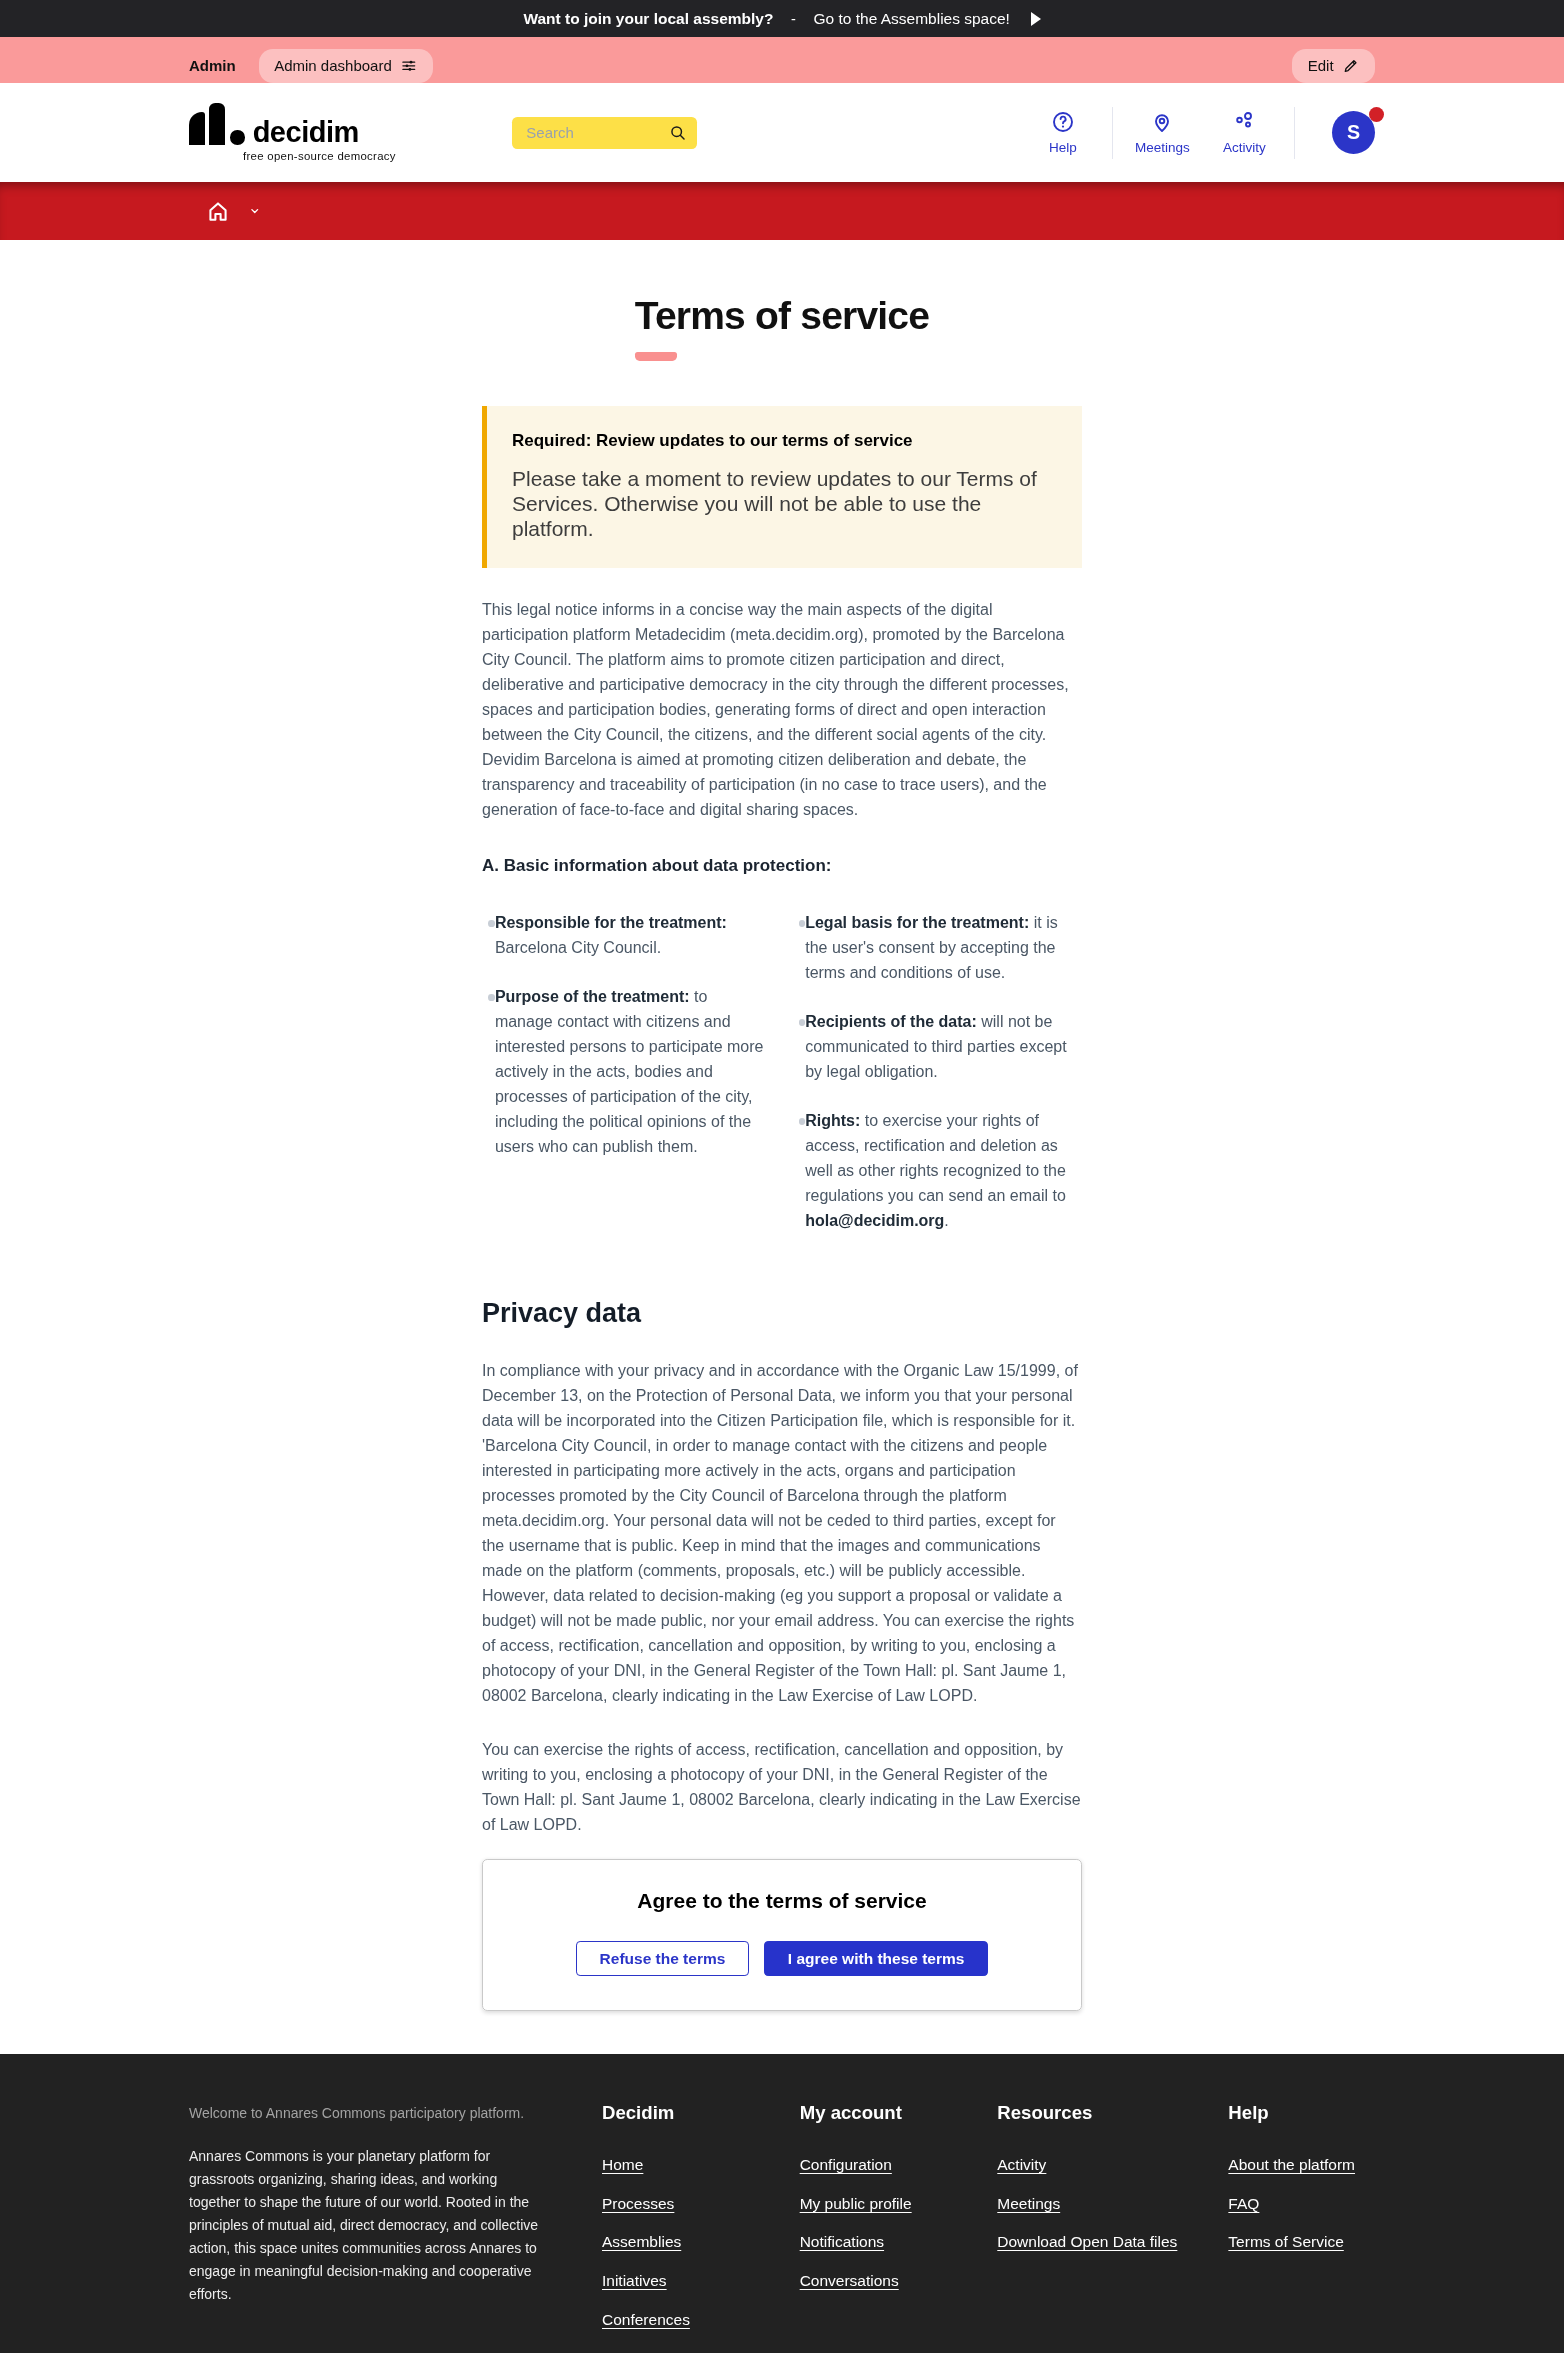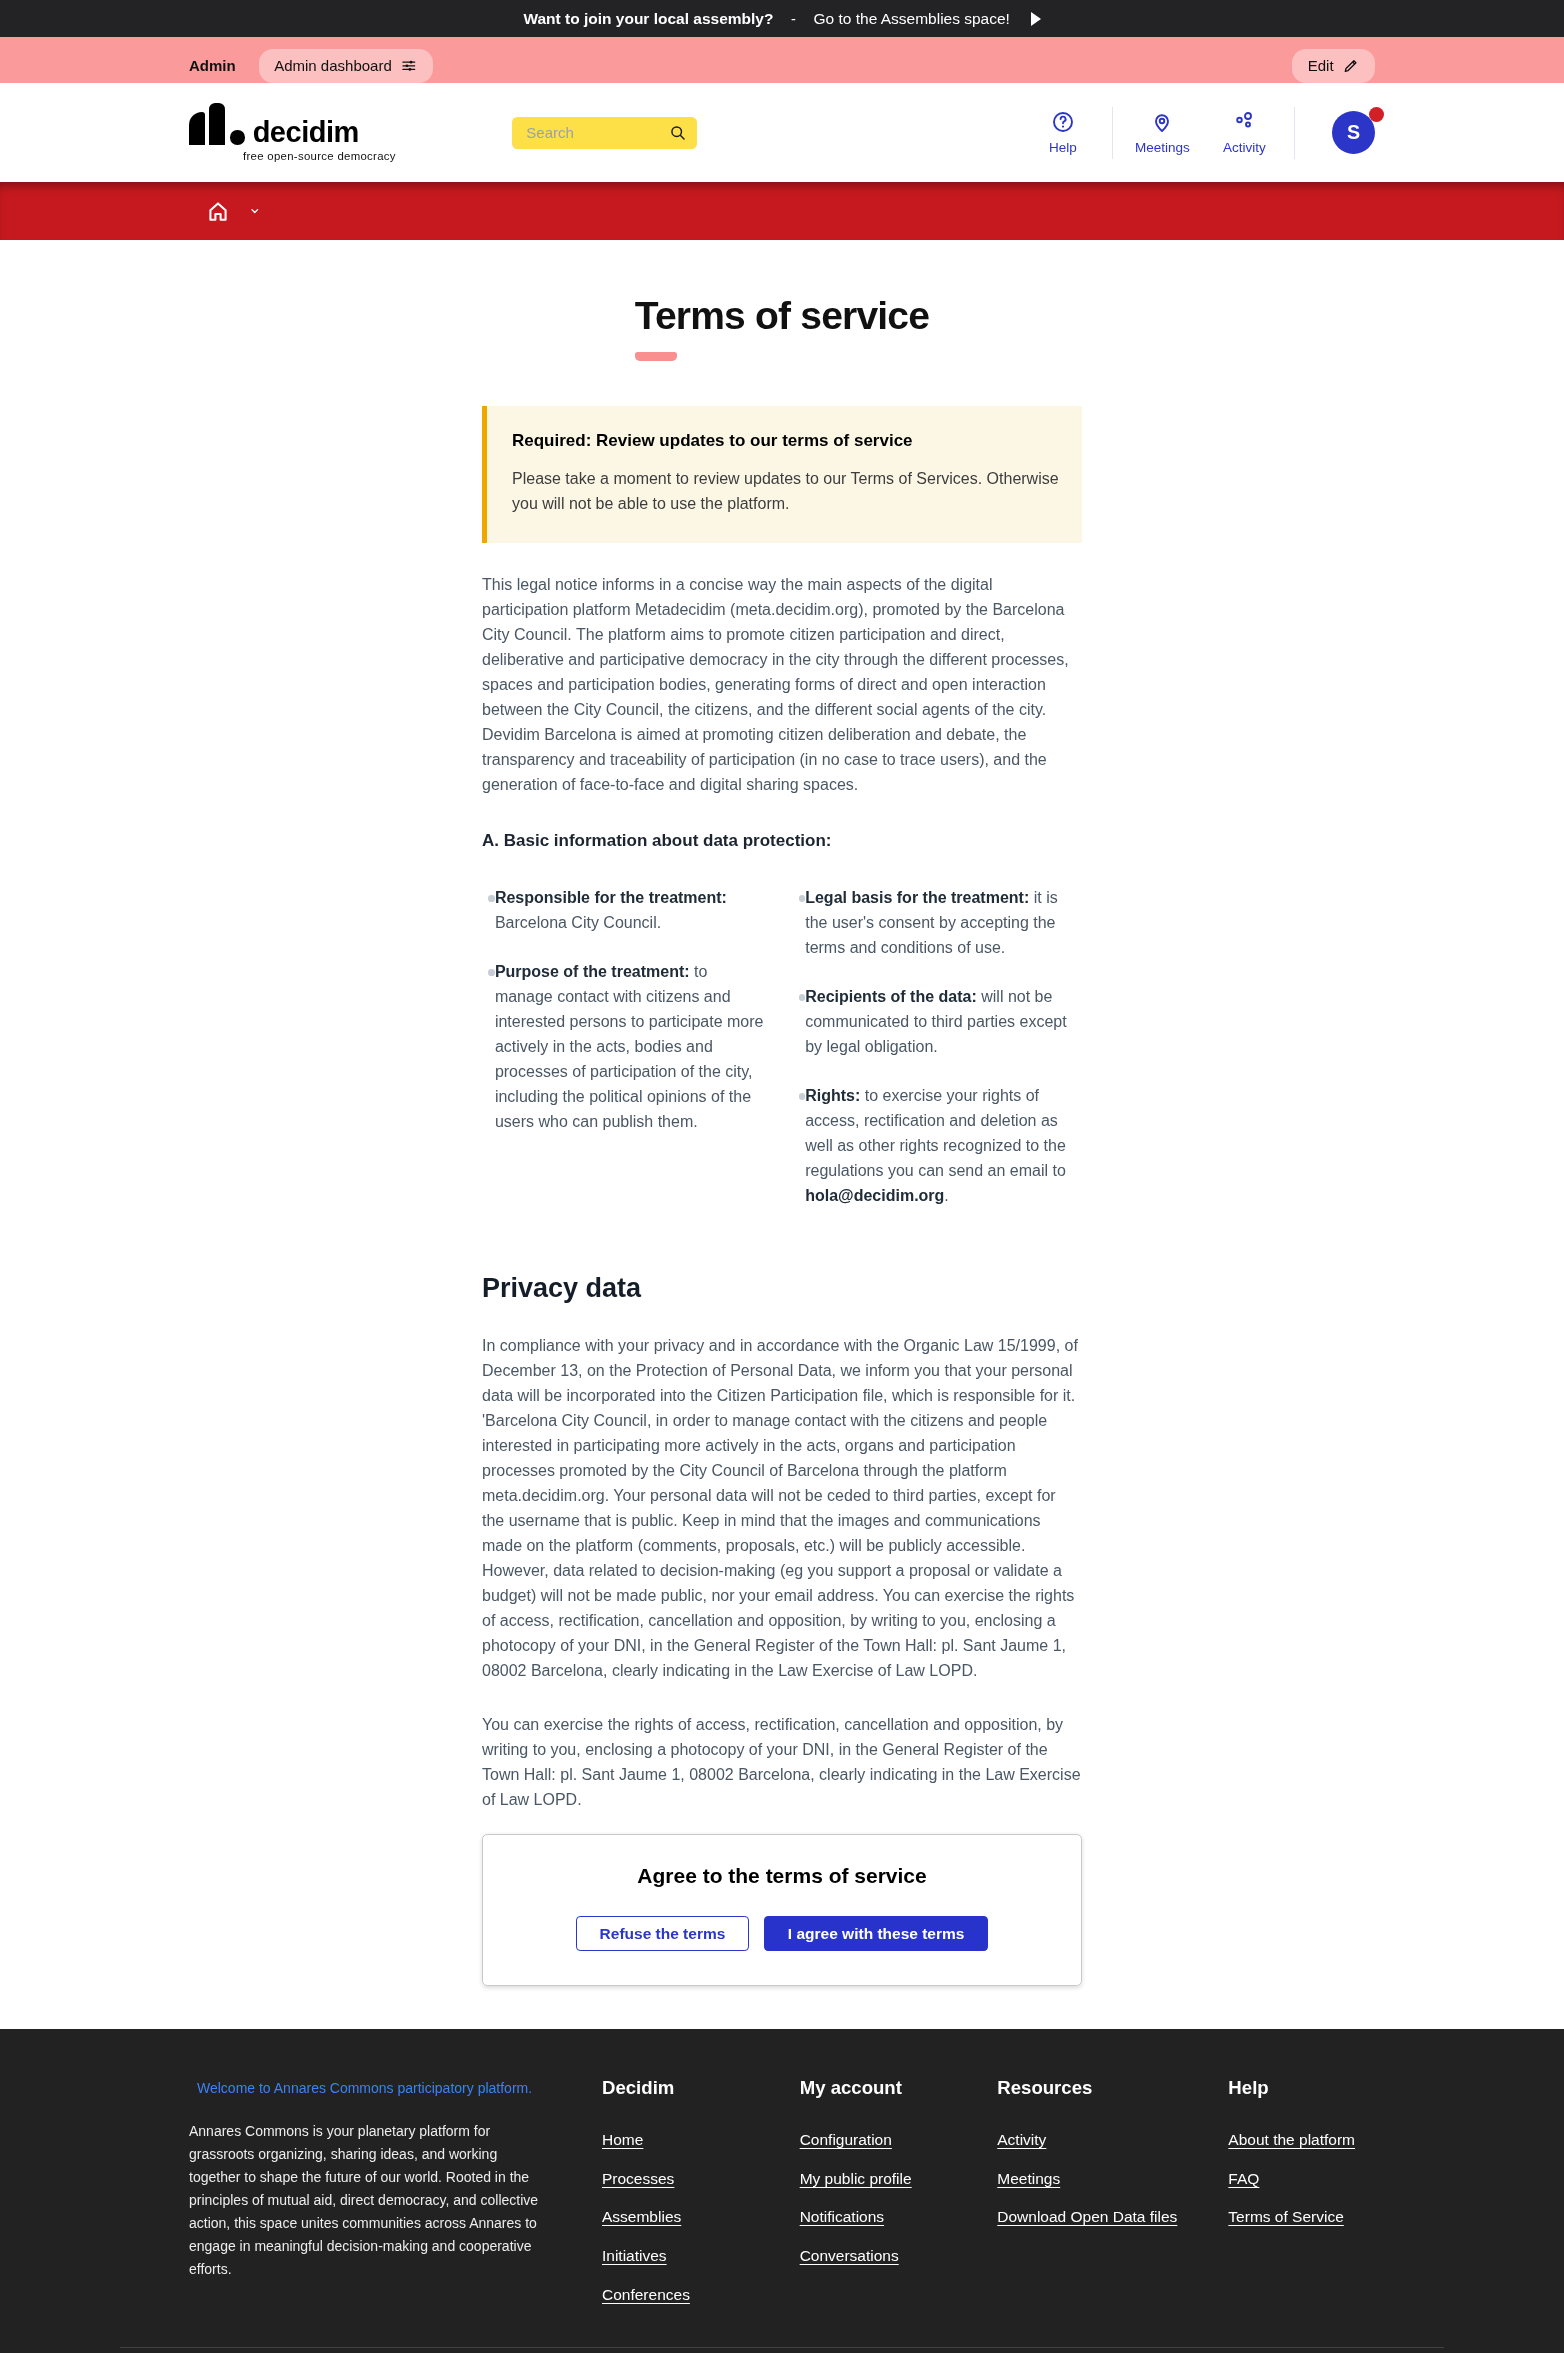--- a/index.html
+++ b/index.html
@@ -53,21 +53,21 @@
 
   
   .main { background:#fff; padding:54px 0 43px; }
   .narrow { width:600px; margin:0 auto; }
   .title-wrap { width:max-content; margin:0 auto; }
   h1.page-title { font-size:39px; font-weight:700; color:#111; letter-spacing:-0.8px; }
   .title-underline { width:42px; height:9.3px; border-radius:2.6px 2.6px 4.7px 4.7px; background:#f9908f; margin-top:13.5px; }
 
   .callout { margin-top:45px; background:#fcf6e5; border-left:5.2px solid #f0a800; padding:25px 23px 27px 25px; }
   .callout h3 { font-size:17px; font-weight:700; color:#000; }
-  .callout p { margin-top:15.5px; font-size:16px; line-height:25px; color:#3d3d3d; }
+  .callout p { margin-top:15.5px; font-size:21px; line-height:25px; color:#3d3d3d; }
 
   .body-p { margin-top:29px; font-size:16px; line-height:25px; color:#4a5765; }
   .section-heading { margin-top:34px; font-size:17px; font-weight:700; color:#1b2430; }
 
   .two-col { display:flex; gap:33px; margin-top:34px; padding:0 6.2px; }
   .col { flex:1; }
   .li { display:flex; gap:0; margin-bottom:24px; }
   .li .dot { flex:none; width:6.7px; height:6.7px; border-radius:50%; background:#c8ced6; margin-top:9.8px; }
   .li .txt { font-size:16px; line-height:25px; color:#4a5765; }
   .li .txt b { color:#202c38; }
@@ -77,21 +77,21 @@
   .agree-box { margin-top:22px; border:1px solid #c9c9c9; border-radius:5.2px; padding:29px 21px 34px; box-shadow:0 1.6px 4.1px rgba(0,0,0,0.14); text-align:center; }
   .agree-box h3 { font-size:21px; font-weight:700; color:#000; }
   .agree-actions { margin-top:28px; display:flex; justify-content:center; gap:14.5px; }
   .btn { font-family:inherit; font-size:15.5px; font-weight:700; height:35px; padding:0 23px; border-radius:4.1px; cursor:pointer; }
   .btn-outline { background:#fff; color:#2b35c8; border:1.6px solid #2b35c8; }
   .btn-primary { background:#2733cb; color:#fff; border:1.6px solid #2733cb; }
 
   
   .footer { background:#222222; color:#fff; padding-top:48px; }
   .footer-grid { display:grid; grid-template-columns:362px repeat(4, 1fr); column-gap:51px; }
-  .f-intro { font-size:14px; line-height:22px; color:#3b82f6;margin-left:8px; }
+  .f-intro { font-size:14px; line-height:22px; color:#a3a3a3; }
   .f-desc { margin-top:21px; font-size:14px; line-height:23px; color:#ededed; }
   .f-col h4 { font-size:18.6px; font-weight:700; margin-bottom:30px; }
   .f-link { display:block; width:max-content; max-width:100%; color:#fff; font-size:15.5px; line-height:22px; text-decoration:underline; text-underline-offset:3.1px; margin-bottom:16.6px; cursor:pointer; }
   .footer-divider { width:1324px; margin:25px auto 0; border-top:1px solid #414141; }
   .footer-bottom { display:flex; align-items:center; padding:33px 0 40px; }
 </style>
 </head>
 <body>
 
 <div class="topbar">

